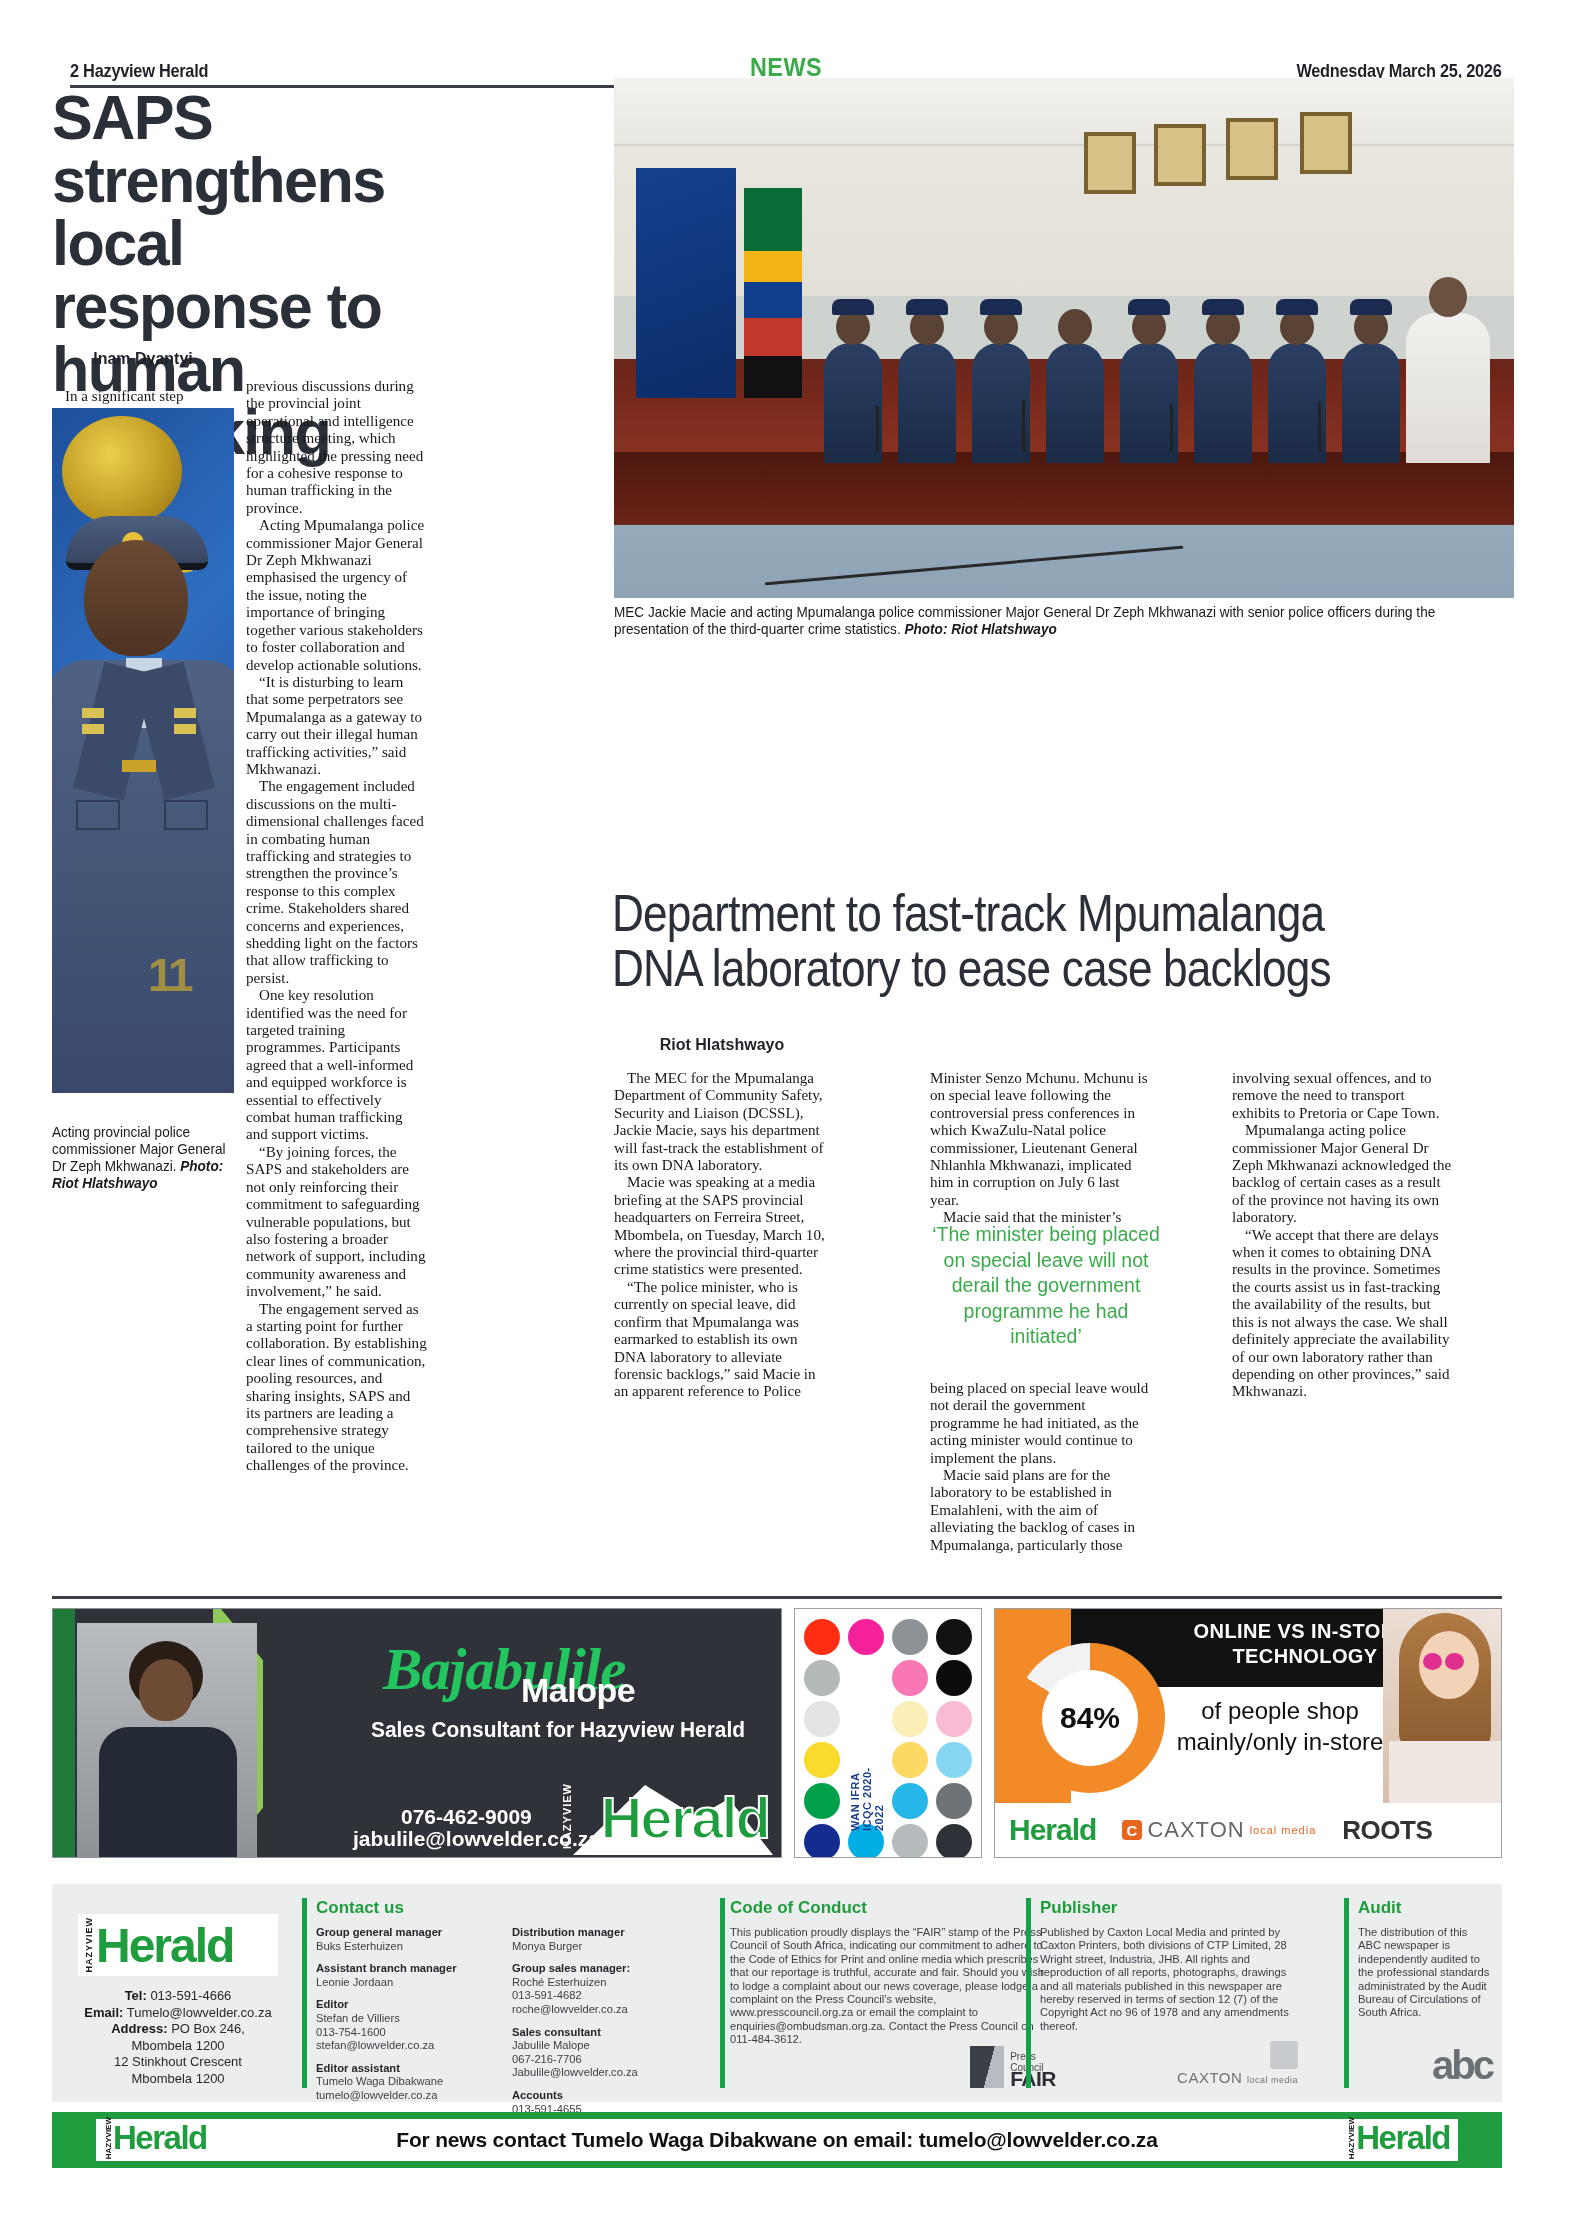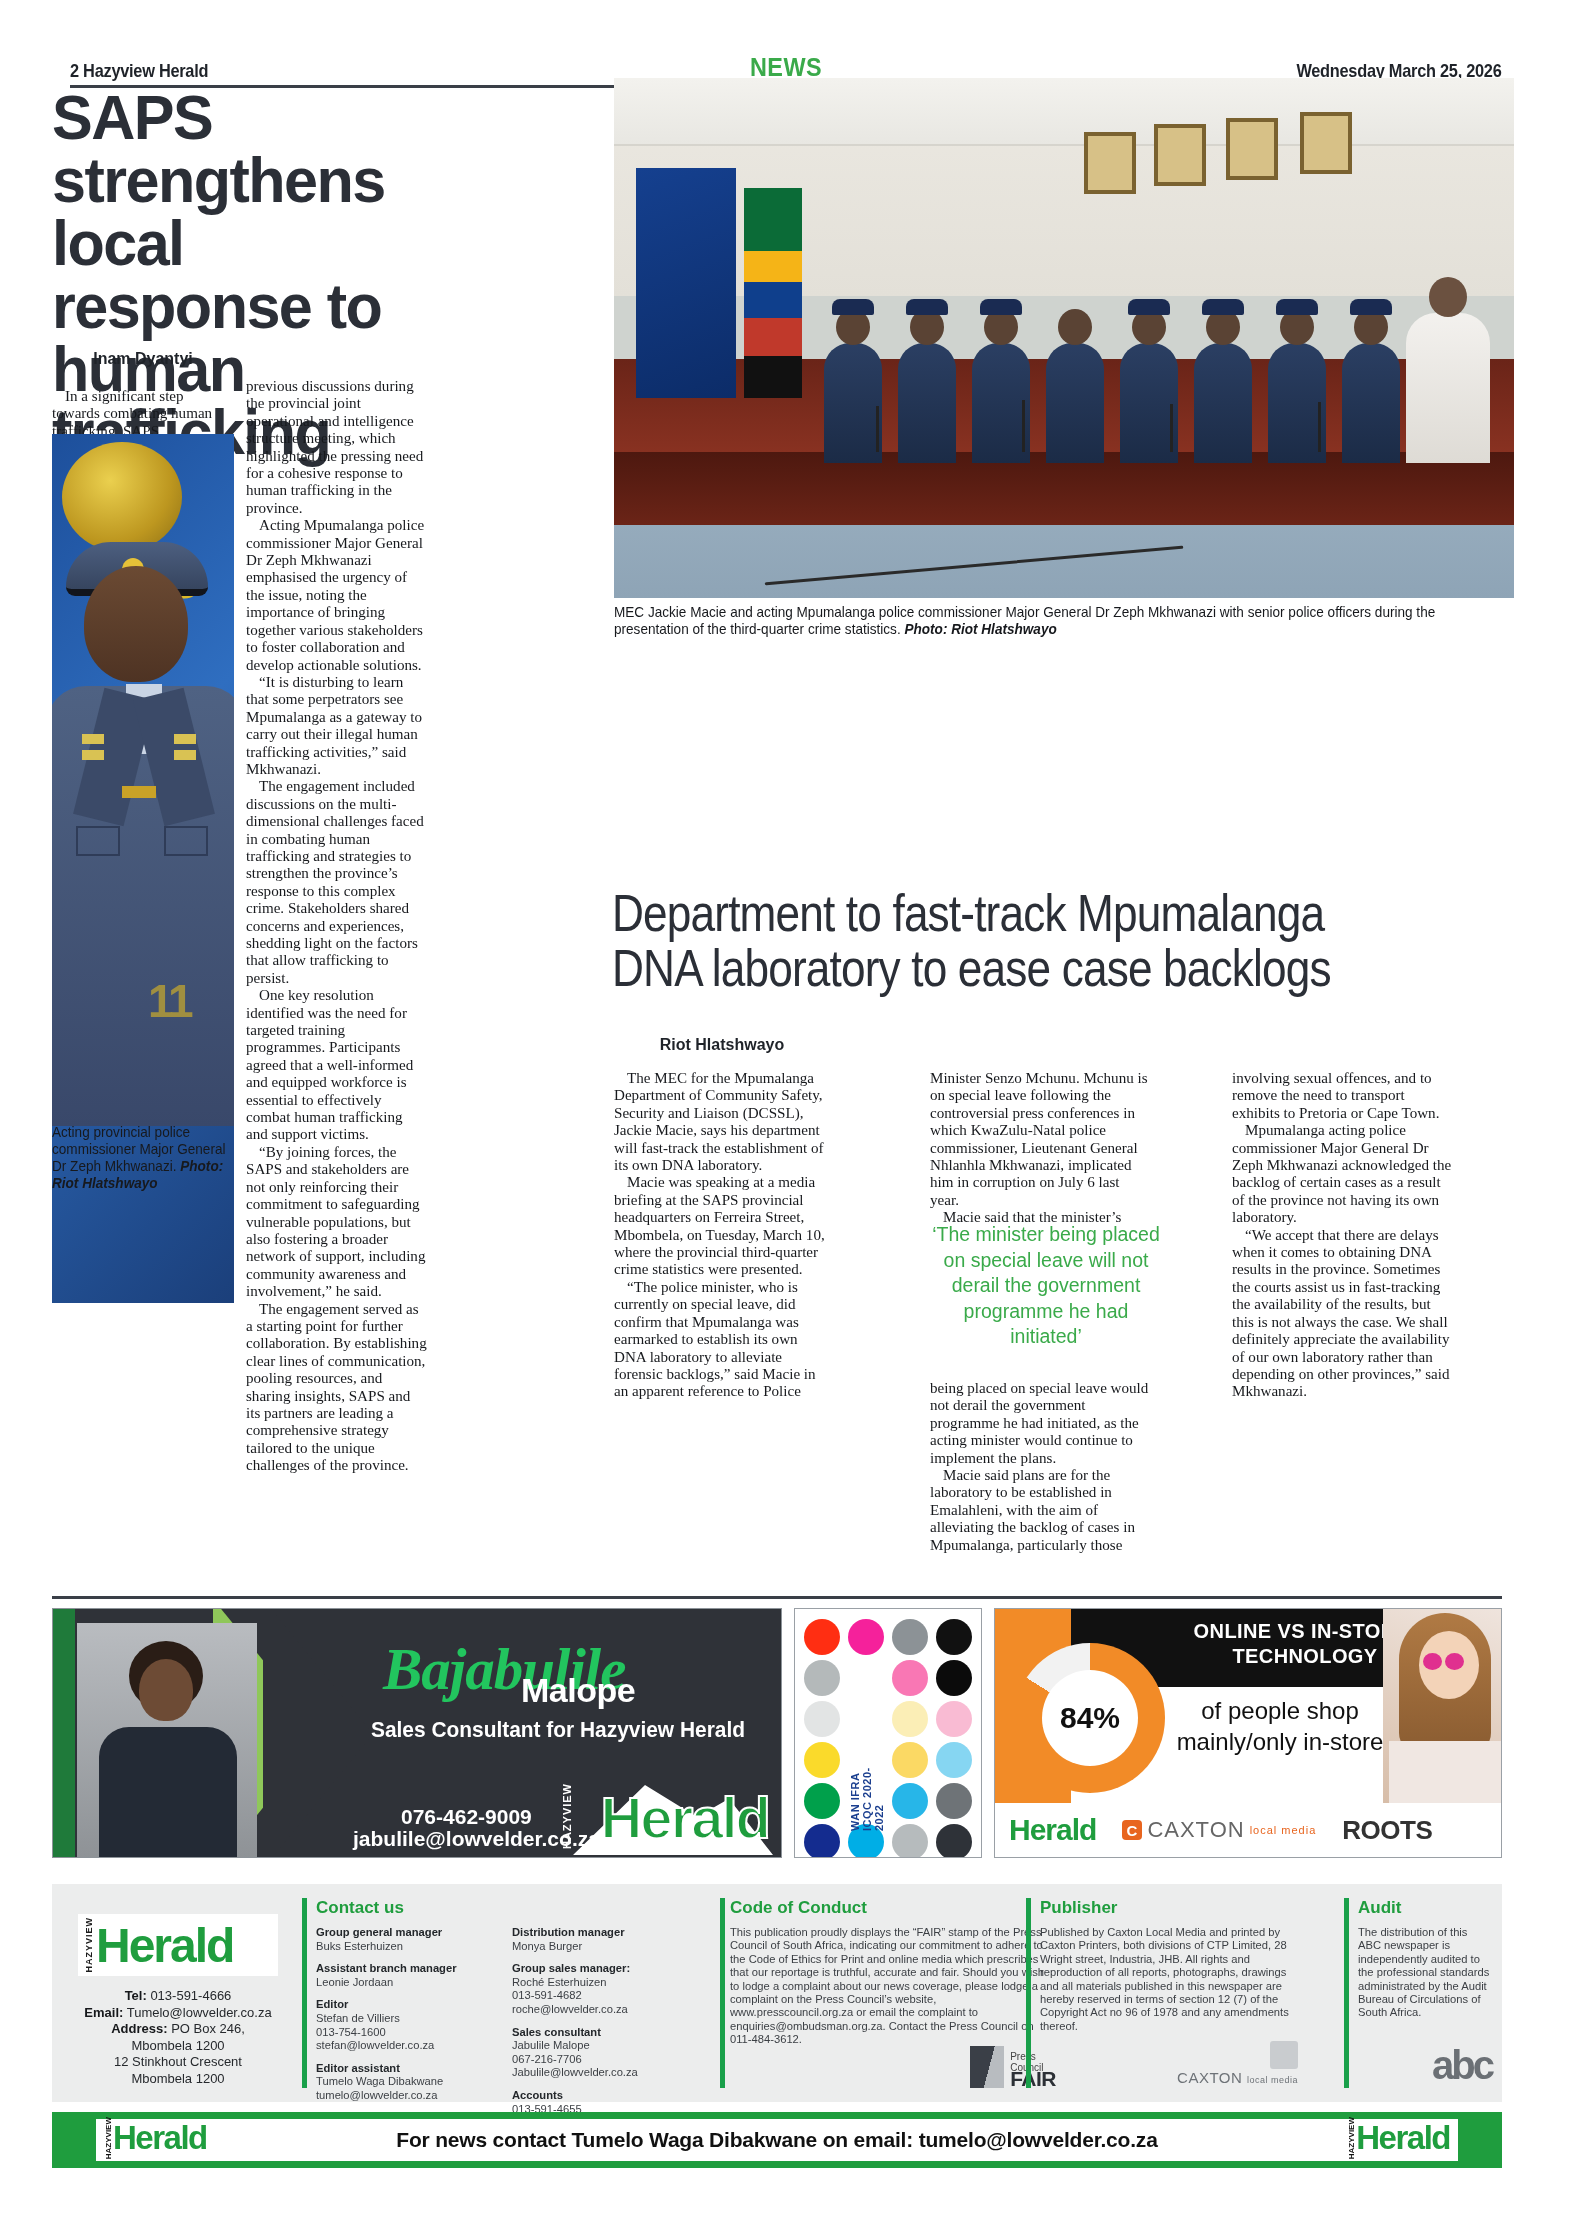--- a/index.html
+++ b/index.html
@@ -86,21 +86,21 @@
   #photo-conference .lady {
      position:absolute; right:24px; bottom:26%; width:84px; height:150px; border-radius:30px 30px 0 0;
      background:linear-gradient(#f3f1ee,#dedbd5);
   }
   #photo-conference .lady::before{
      content:""; position:absolute; left:50%; top:-36px; transform:translateX(-50%);
      width:38px; height:40px; border-radius:50%; background:#6b5140;
   }
 
   
-  #photo-officer { left: 52px; top: 434px; width: 182px; height: 869px; background:#2c4f84; }
+  #photo-officer { left: 52px; top: 408px; width: 182px; height: 685px; background:#2c4f84; }
   #photo-officer .bg { position:absolute; inset:0; background:linear-gradient(135deg,#1d4f9b 0%,#2f6ec0 40%,#1b3f7a 100%); }
   #photo-officer .emblem { position:absolute; left:10px; top:8px; width:120px; height:110px; border-radius:50%;
      background:radial-gradient(circle at 40% 35%, #f5d64a, #c59a18 60%, #8e6c0c 100%); opacity:.95; }
   #photo-officer .numbers { position:absolute; left:92px; top:116px; font-family:"Liberation Sans",sans-serif;
      font-weight:bold; font-size:52px; color:#f0c419; opacity:.9; letter-spacing:-3px; }
   #photo-officer .head { position:absolute; left:32px; top:132px; width:104px; height:116px; border-radius:50% 50% 46% 46%;
      background:linear-gradient(#6b4a33,#4e3323); }
   #photo-officer .cap { position:absolute; left:14px; top:108px; width:142px; height:54px; border-radius:50px 50px 10px 10px;
      background:linear-gradient(#4d5f80,#36455f); border-bottom:7px solid #12151c; }
   #photo-officer .capbadge { position:absolute; left:70px; top:124px; width:22px; height:24px; border-radius:50%; background:#e6c138; }

